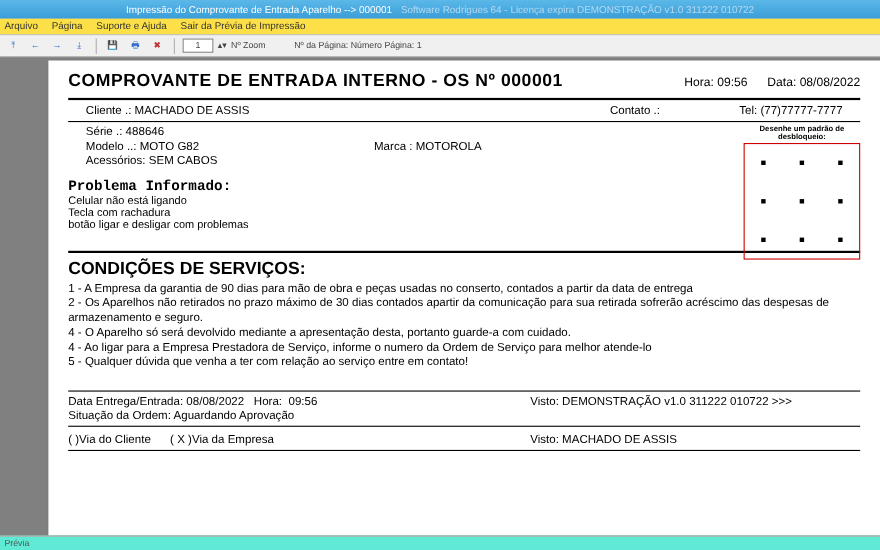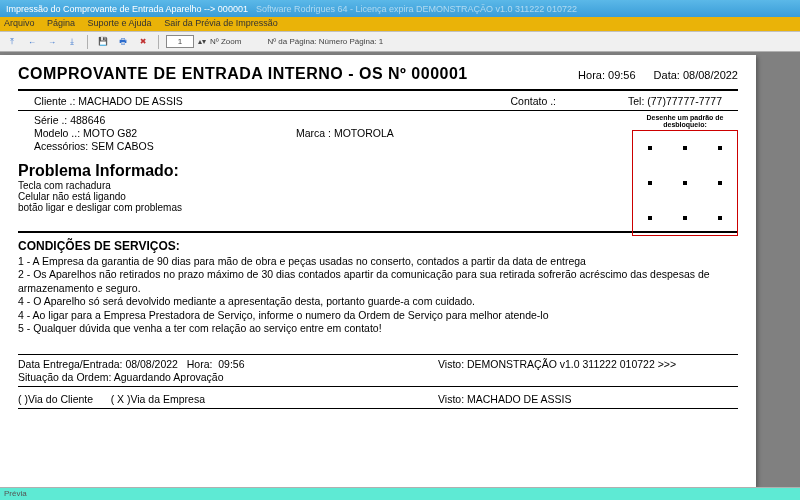--- a/index.html
+++ b/index.html
@@ -1,32 +1,32 @@
 <!DOCTYPE html>
 <html><head>
 <meta charset="utf-8">
 <style>
   * { box-sizing: border-box; margin: 0; padding: 0; }
   body { font-family: Arial, sans-serif; font-size: 10px; background: #c0c0c0; overflow: hidden; width: 800px; height: 500px; }
   
-  .titlebar { height: 17px; background: linear-gradient(to bottom, #5bb8e8, #3a9dd8); color: #fff; padding: 2px 6px; font-size: 9px; display: flex; align-items: center; }
+  .titlebar { height: 17px; background: linear-gradient(to bottom, #5bb8e8, #3a9dd8); color: #fff; padding: 2px 6px; font-size: 9px; display: flex; align-items: center; justify-content: center; }
   .titlebar-ghost { opacity: 0.55; margin-left: 8px; }
   
-  .menubar { height: 15px; background: #eab308; padding: 1px 4px; font-size: 9px; color: #333; border-bottom: 1px solid #c0c0c0; }
+  .menubar { height: 15px; background: #fde047; padding: 1px 4px; font-size: 9px; color: #333; border-bottom: 1px solid #c0c0c0; }
   .menubar span { margin-right: 10px; }
   
   .toolbar { height: 20px; background: #f0f0f0; padding: 2px 4px; font-size: 8px; color: #444; display: flex; align-items: center; gap: 4px; border-bottom: 1px solid #b0b0b0; }
   .tbtn { width: 16px; height: 14px; display: inline-flex; align-items: center; justify-content: center; border: 1px solid transparent; }
   .tbtn.blue { color: #2a6bcc; }
   .tbtn.purple { color: #7a3aa8; }
   .tbtn.red { color: #c03030; }
   .zoomfield { width: 28px; height: 13px; background: #fff; border: 1px solid #888; text-align: center; line-height: 11px; font-size: 8px; }
   .sep { width:1px; height:14px; background:#b0b0b0; margin: 0 3px;}
   
-  .workspace { position: absolute; top: 52px; bottom: 13px; left: 0; right: 0; background: #808080; display: flex; justify-content: flex-start; padding: 3px 0 0 0; overflow: hidden; }
+  .workspace { position: absolute; top: 52px; bottom: 13px; left: 0; right: 0; background: #808080; display: flex; justify-content: flex-end; padding: 3px 0 0 0; overflow: hidden; }
   
   .page { width: 756px; background: #fff; box-shadow: 2px 2px 4px rgba(0,0,0,0.3); padding: 10px 18px; font-size: 10px; position: relative; }
   
   .hdr { display: flex; align-items: baseline; margin-bottom: 6px; }
   .hdr-title { font-weight: bold; font-size: 16px; flex: 1; letter-spacing: 0.5px; }
   .hdr-time { font-size: 11px; margin-right: 18px; }
   .hdr-date { font-size: 11px; }
   
   .row { display: flex; font-size: 10.5px; margin: 1px 16px; }
   .row .c1 { width: 262px; }
@@ -37,23 +37,23 @@
   hr.thin { border: none; border-top: 1px solid #000; margin: 3px 0; }
   
   .device-block { position: relative; }
   .unlock { position: absolute; right: 0; top: 0; width: 106px; }
   .unlock-label { font-size: 7px; text-align: center; margin-bottom: 2px; font-weight: bold; }
   .unlock-grid { border: 1.5px solid #c00; width: 106px; height: 106px; display: grid; grid-template-columns: repeat(3,1fr); grid-template-rows: repeat(3,1fr); }
   .dot { display:flex; align-items:center; justify-content:center; }
   .dot::after { content:''; width:4px; height:4px; background:#000; }
   
   .probl { margin-top: 10px; }
-  .probl-title { font-weight: bold; font-size: 16px; }
+  .probl-title { font-weight: bold; font-size: 13px; font-family: Liberation Mono, monospace; }
   
-  .cond-title { font-weight: bold; font-size: 12px; margin: 6px 0 2px 0; }
+  .cond-title { font-weight: bold; font-size: 16px; margin: 6px 0 2px 0; }
   .cond-line { font-size: 10.5px; line-height: 1.28; }
   
   .footer-block { margin-top: 18px; }
   .frow { display: flex; font-size: 10.5px; margin: 1px 0; }
   .frow .fl { width: 420px; }
   .frow .fr { flex:1; }
   
   .via-row { display: flex; font-size: 10.5px; margin-top: 6px; }
   .via-row .vl { width: 420px; }
   
@@ -130,22 +130,22 @@
       <div class="row">
         <div class="c1"><span>Modelo ..:</span> <span>MOTO G82</span></div>
         <div class="c2"><span>Marca :</span> <span>MOTOROLA</span></div>
       </div>
       <div class="row">
         <div class="c1"><span>Acessórios:</span> <span>SEM CABOS</span></div>
       </div>
 
       <div class="probl">
         <div class="probl-title">Problema Informado:</div>
+        <div>Celular não está ligando</div>
         <div>Tecla com rachadura</div>
-        <div>Celular não está ligando</div>
         <div>botão ligar e desligar com problemas</div>
       </div>
     </div>
 
     <hr class="thick" style="margin-top:18px">
 
     <div class="cond-title">CONDIÇÕES DE SERVIÇOS:</div>
     <div class="cond-line">1 - A Empresa da garantia de 90 dias para mão de obra e peças usadas no conserto, contados  a partir da data de entrega</div>
     <div class="cond-line">2 - Os Aparelhos não retirados no prazo máximo de 30 dias contados apartir da comunicação para sua retirada sofrerão acréscimo das despesas de armazenamento e seguro.</div>
     <div class="cond-line">4 - O Aparelho só será devolvido mediante a apresentação desta, portanto guarde-a com cuidado.</div>

